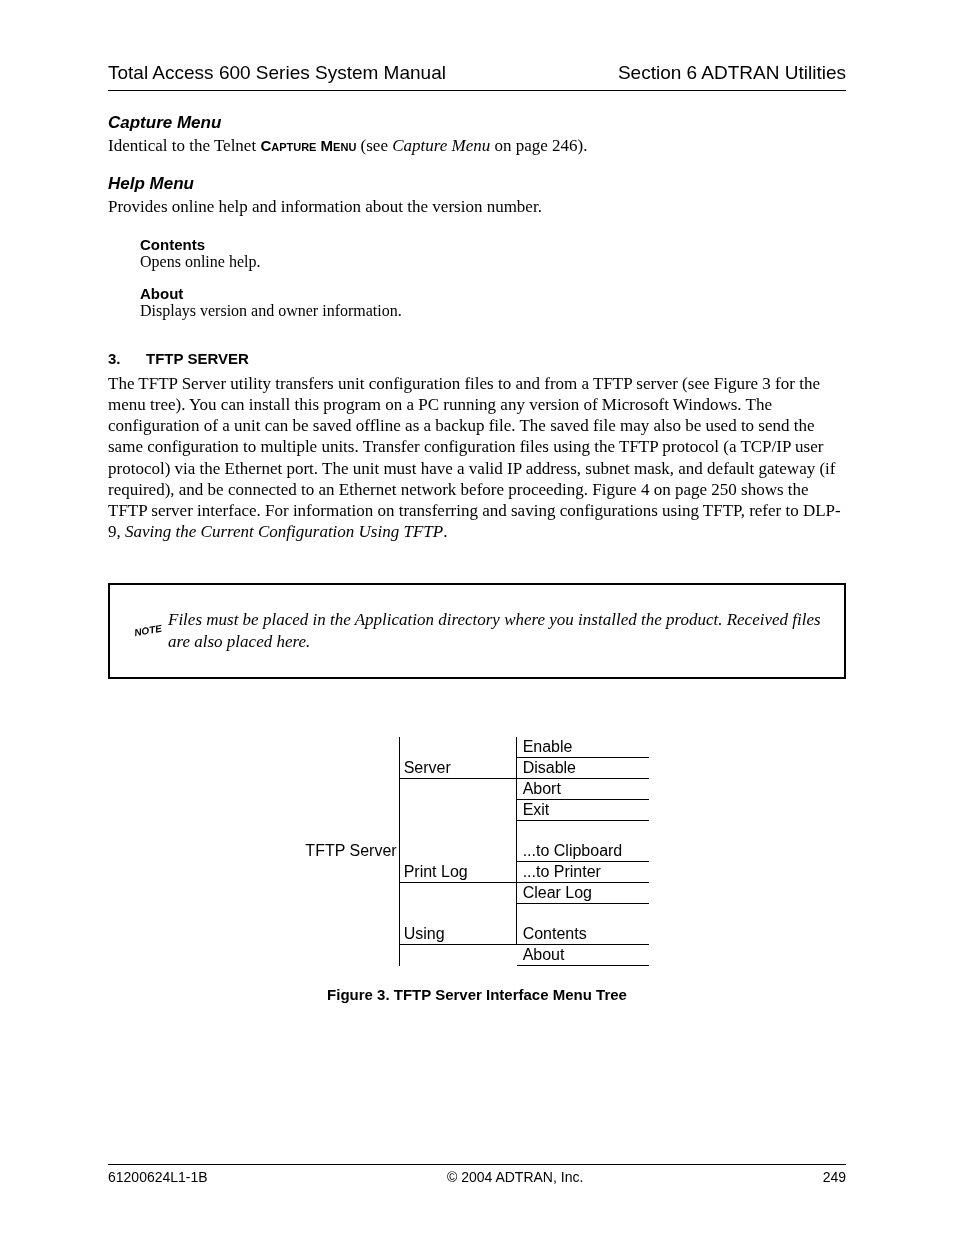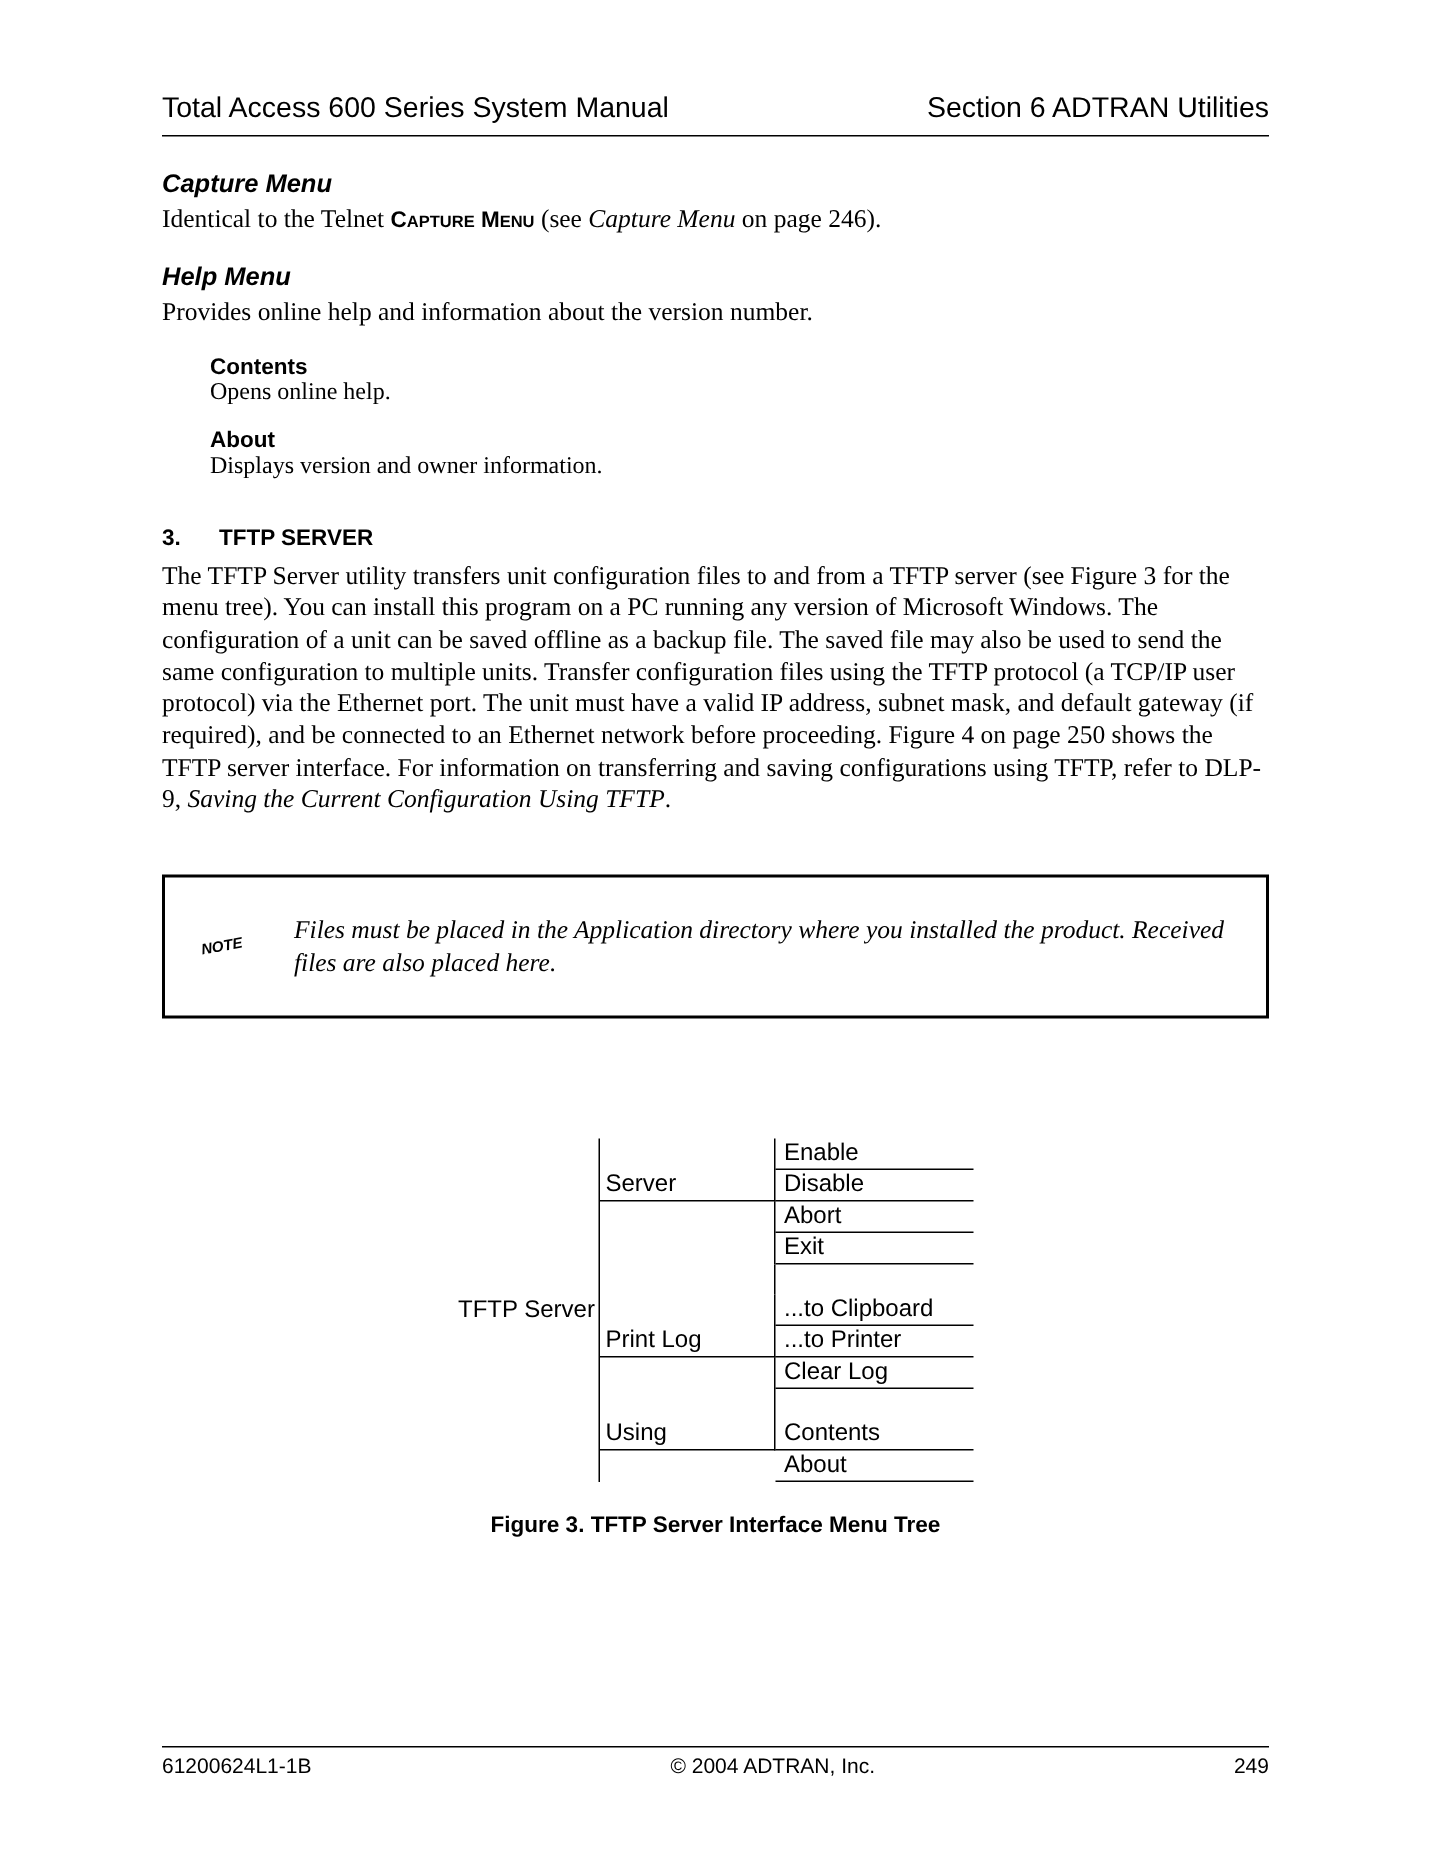--- a/index.html
+++ b/index.html
@@ -60,25 +60,24 @@
   }
   .h-section {
     font-family: Arial, Helvetica, sans-serif;
     font-weight: bold;
     font-size: 15px;
     margin: 30px 0 6px 0;
   }
   .h-section .num { display: inline-block; width: 38px; }
   .note-box {
     border: 2px solid #000;
-    margin: 40px 0 80px 0;
+    margin: 40px 0 58px 0;
     padding: 24px 18px 24px 18px;
     display: flex;
     align-items: center;
-    gap: 28px;
   }
   .note-icon {
     width: 40px;
     flex-shrink: 0;
     font-family: Arial, sans-serif;
     font-weight: bold;
     font-size: 10px;
     font-style: italic;
     text-align: center;
     transform: rotate(-10deg);

